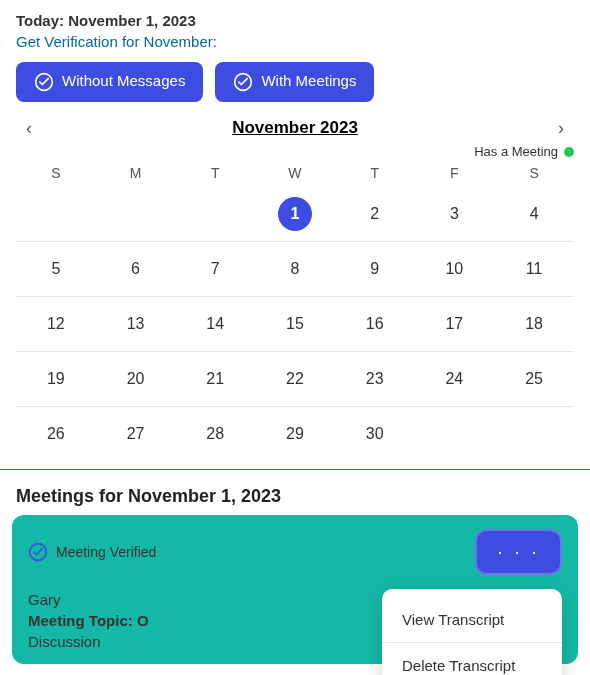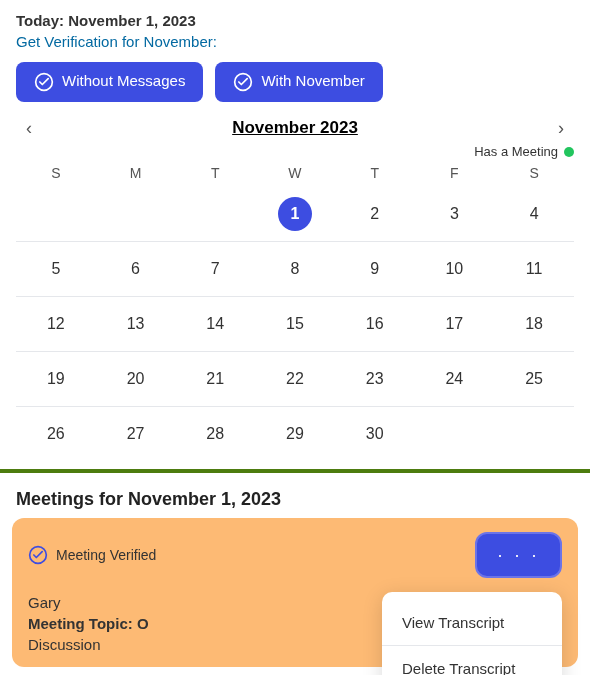--- a/index.html
+++ b/index.html
@@ -149,26 +149,26 @@
       background: #3d4de1;
       color: #fff;
       font-weight: 700;
     }
 
     .meetings-header {
       padding: 16px 16px 8px 16px;
       font-size: 18px;
       font-weight: 600;
       color: #222;
-      border-top: 4px solid #4d7c0f;
+      border-top: 1px solid #4d7c0f;
       margin-top: 8px;
     }
 
     .meeting-card {
-      background: #fdba74;
+      background: #14b8a6;
       margin: 0 12px;
       border-radius: 12px;
       padding: 14px 16px;
       position: relative;
     }
 
     .meeting-card-top {
       display: flex;
       align-items: center;
       justify-content: space-between;
@@ -251,21 +251,21 @@
         <circle cx="12" cy="12" r="10" stroke="white" stroke-width="2"></circle>
         <path d="M7 12l3 3 7-7" stroke="white" stroke-width="2" stroke-linecap="round" stroke-linejoin="round"></path>
       </svg>
       <span>Without Messages</span>
     </button>
     <button class="btn-verify">
       <svg class="check-icon" viewBox="0 0 24 24" fill="none" xmlns="http://www.w3.org/2000/svg">
         <circle cx="12" cy="12" r="10" stroke="white" stroke-width="2"></circle>
         <path d="M7 12l3 3 7-7" stroke="white" stroke-width="2" stroke-linecap="round" stroke-linejoin="round"></path>
       </svg>
-      <span>With November</span>
+      <span>With Meetings</span>
     </button>
   </div>
 </div>
 
 <div class="calendar-section">
   <div class="calendar-nav">
     <button class="nav-arrow left">‹</button>
     <span class="calendar-month">November 2023</span>
     <button class="nav-arrow right">›</button>
   </div>

